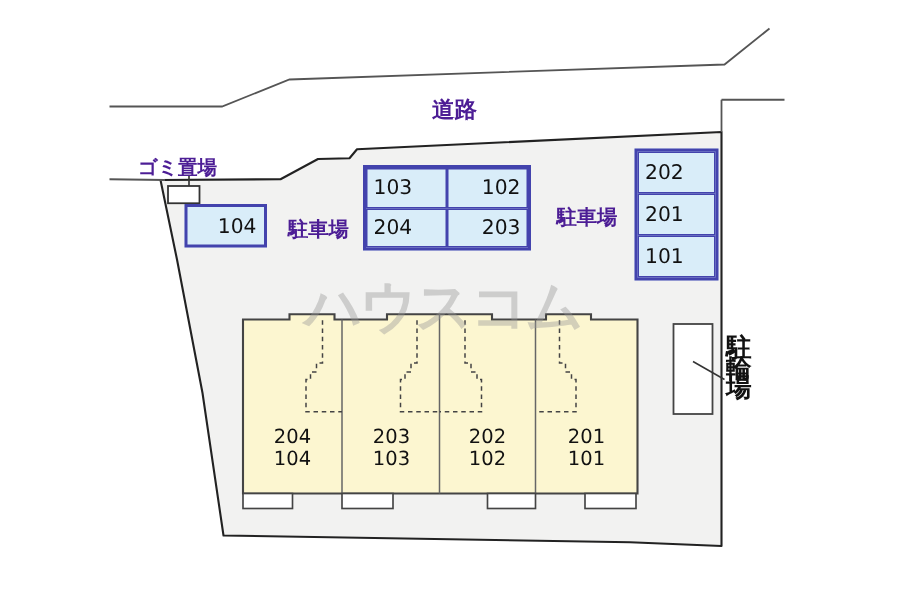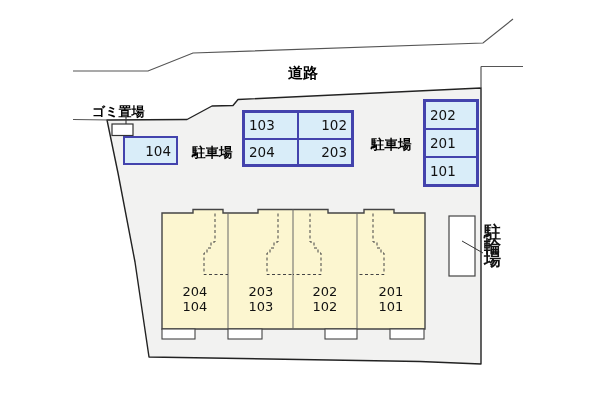--- a/index.html
+++ b/index.html
@@ -1,21 +1,21 @@
 <!DOCTYPE html>
 <html><head>
 <meta charset="utf-8">
 <style>
   html,body{margin:0;padding:0;background:#fff;}
   .stage{
     position:relative;width:600px;height:400px;background:#ffffff;overflow:hidden;
     font-family:"DejaVu Sans","Liberation Sans",sans-serif;color:#111;
   }
   .stage svg{position:absolute;left:0;top:0;}
-  .lbl{position:absolute;white-space:nowrap;color:#000000;}
+  .lbl{position:absolute;white-space:nowrap;color:#4c1d95;}
   .lbl-jp{font-weight:600;}
   
   .pbox{position:absolute;background:#d9edf9;border:2px solid #4343ad;box-sizing:border-box;}
   .pbox .cell{box-sizing:border-box;font-size:13.5px;color:#111;}
   .grid-center{display:grid;grid-template-columns:1fr 1fr;grid-template-rows:1fr 1fr;}
   .grid-center .cell{border:1px solid #4343ad;display:flex;align-items:center;}
   .col-right{display:grid;grid-template-rows:1fr 1fr 1fr;}
   .col-right .cell{border:1px solid #4343ad;display:flex;align-items:center;}
   .al{justify-content:flex-start;padding-left:4px;}
   .ar{justify-content:flex-end;padding-right:4px;}
@@ -100,14 +100,15 @@
   </div>
   <div class="unit-lbl" style="left:297px;top:285px;">
     <div>202</div>
     <div>102</div>
   </div>
   <div class="unit-lbl" style="left:363px;top:285px;">
     <div>201</div>
     <div>101</div>
   </div>
 
+  <div class="watermark">ハウスコム</div>
 
 </div>
 
 </body></html>

